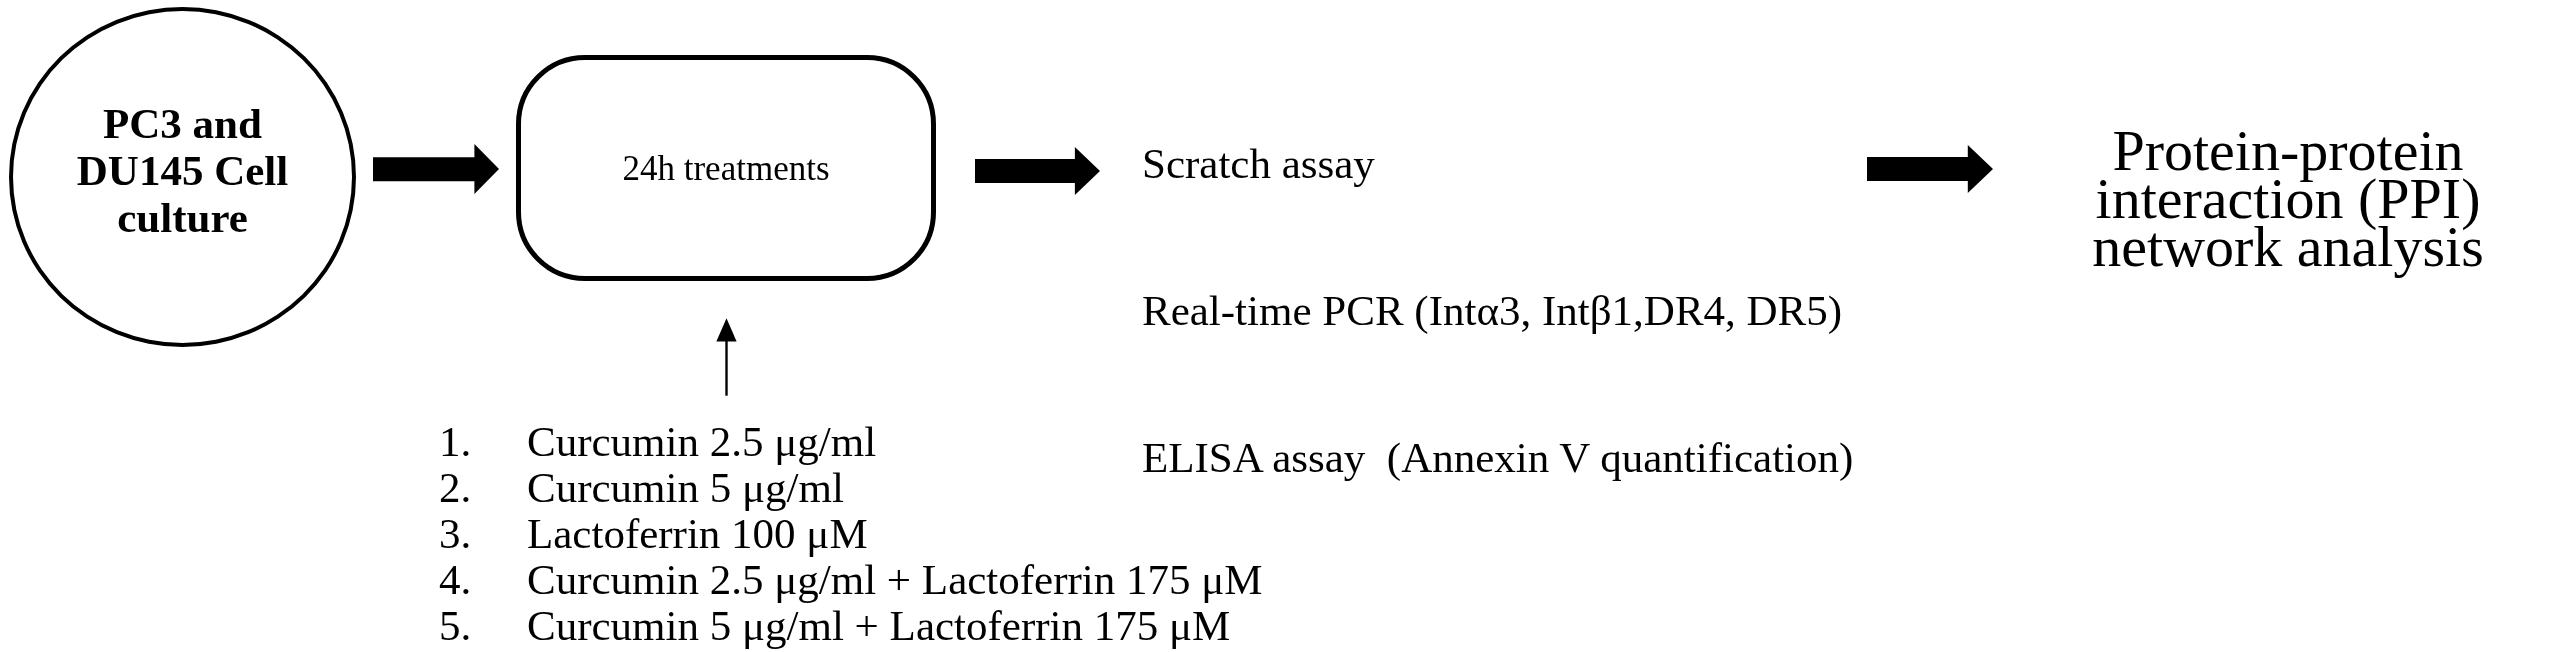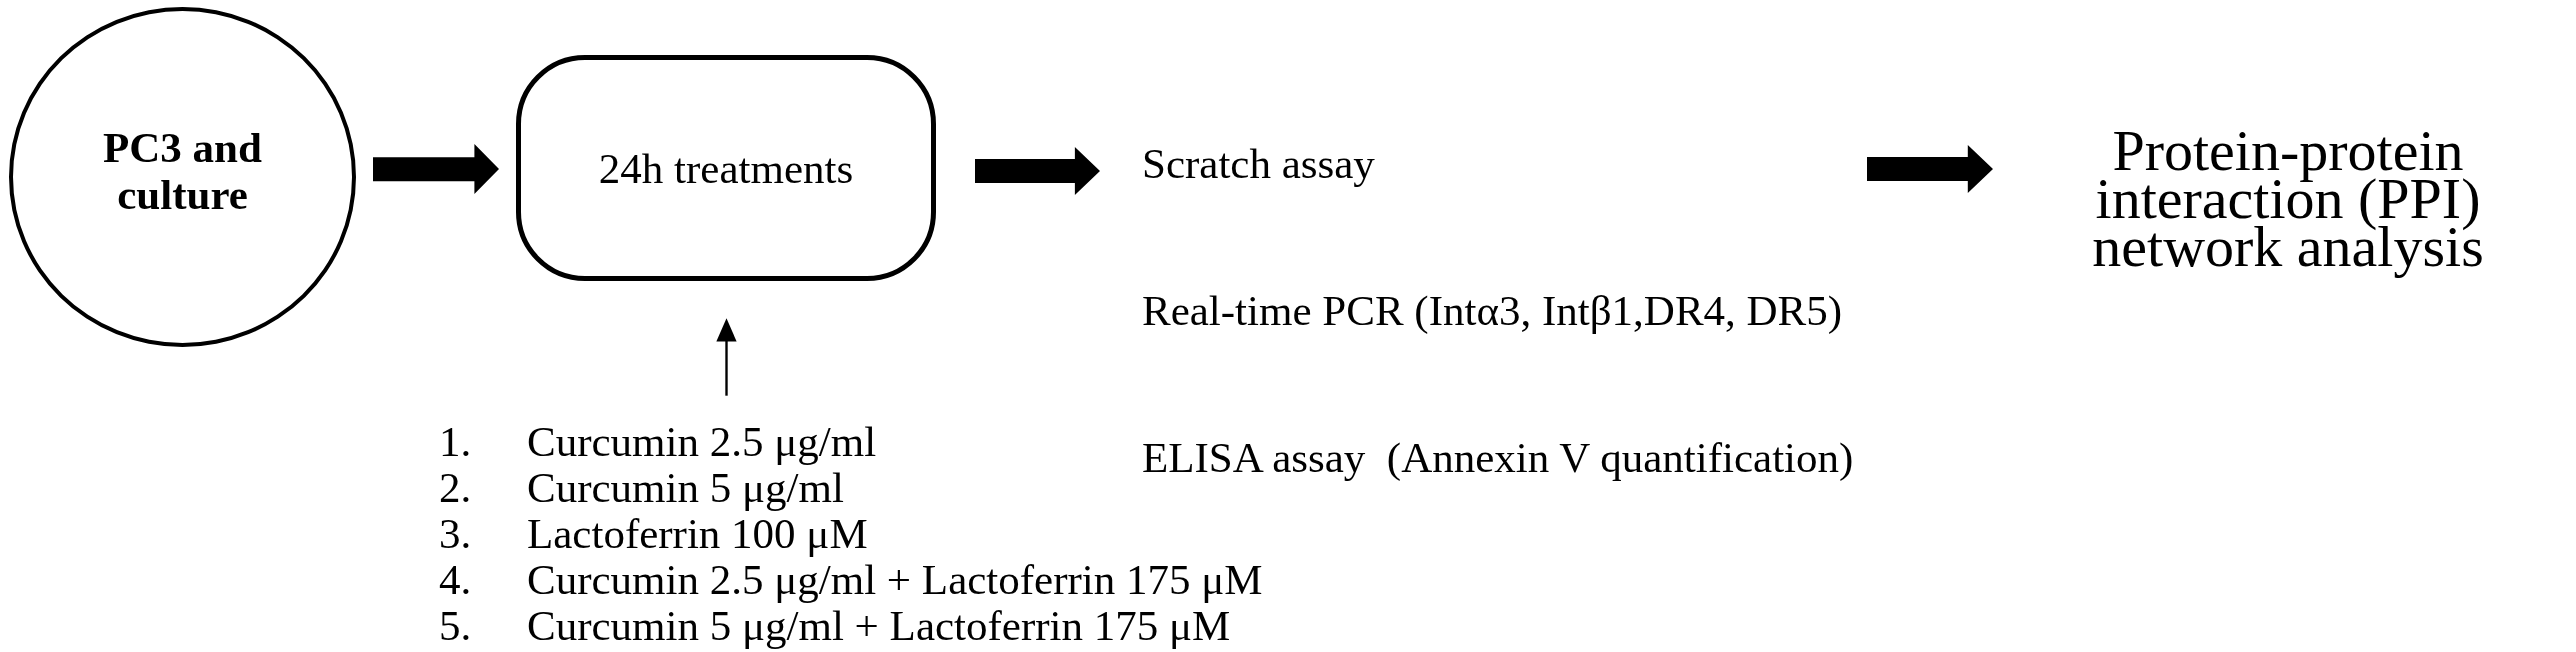--- a/index.html
+++ b/index.html
@@ -38,21 +38,21 @@
     width: 420px; height: 226px;
     box-sizing: border-box;
     border: 5.4px solid #000;
     border-radius: 69px;
     display: flex;
     align-items: center;
     justify-content: center;
     text-align: center;
   }
   .rect-node .node-text {
-    font-size: 43px;
+    font-size: 35px;
     line-height: 47px;
     font-family: Liberation Serif, serif;
   }
 
   .assay-list {
     left: 1142px; top: 41px;
     font-size: 43px;
     line-height: 49px;
     white-space: pre-wrap;
   }
@@ -80,20 +80,21 @@
   svg.arrow { display: block; }
 </style>
 </head>
 <body>
 
 <div id="canvas">
 
   <div class="abs circle-node">
     <div class="node-text">
       <div>PC3 and</div>
+      <div>DU145 Cell</div>
       <div>culture</div>
     </div>
   </div>
 
   <svg class="abs arrow" style="left:373px; top:144px;" width="126" height="50" viewBox="0 0 210 83">
     <polygon points="0,22 169,22 169,0 210,41.5 169,83 169,62 0,62" fill="#000000"></polygon>
   </svg>
 
   <div class="abs rect-node">
     <div class="node-text">24h treatments</div>

